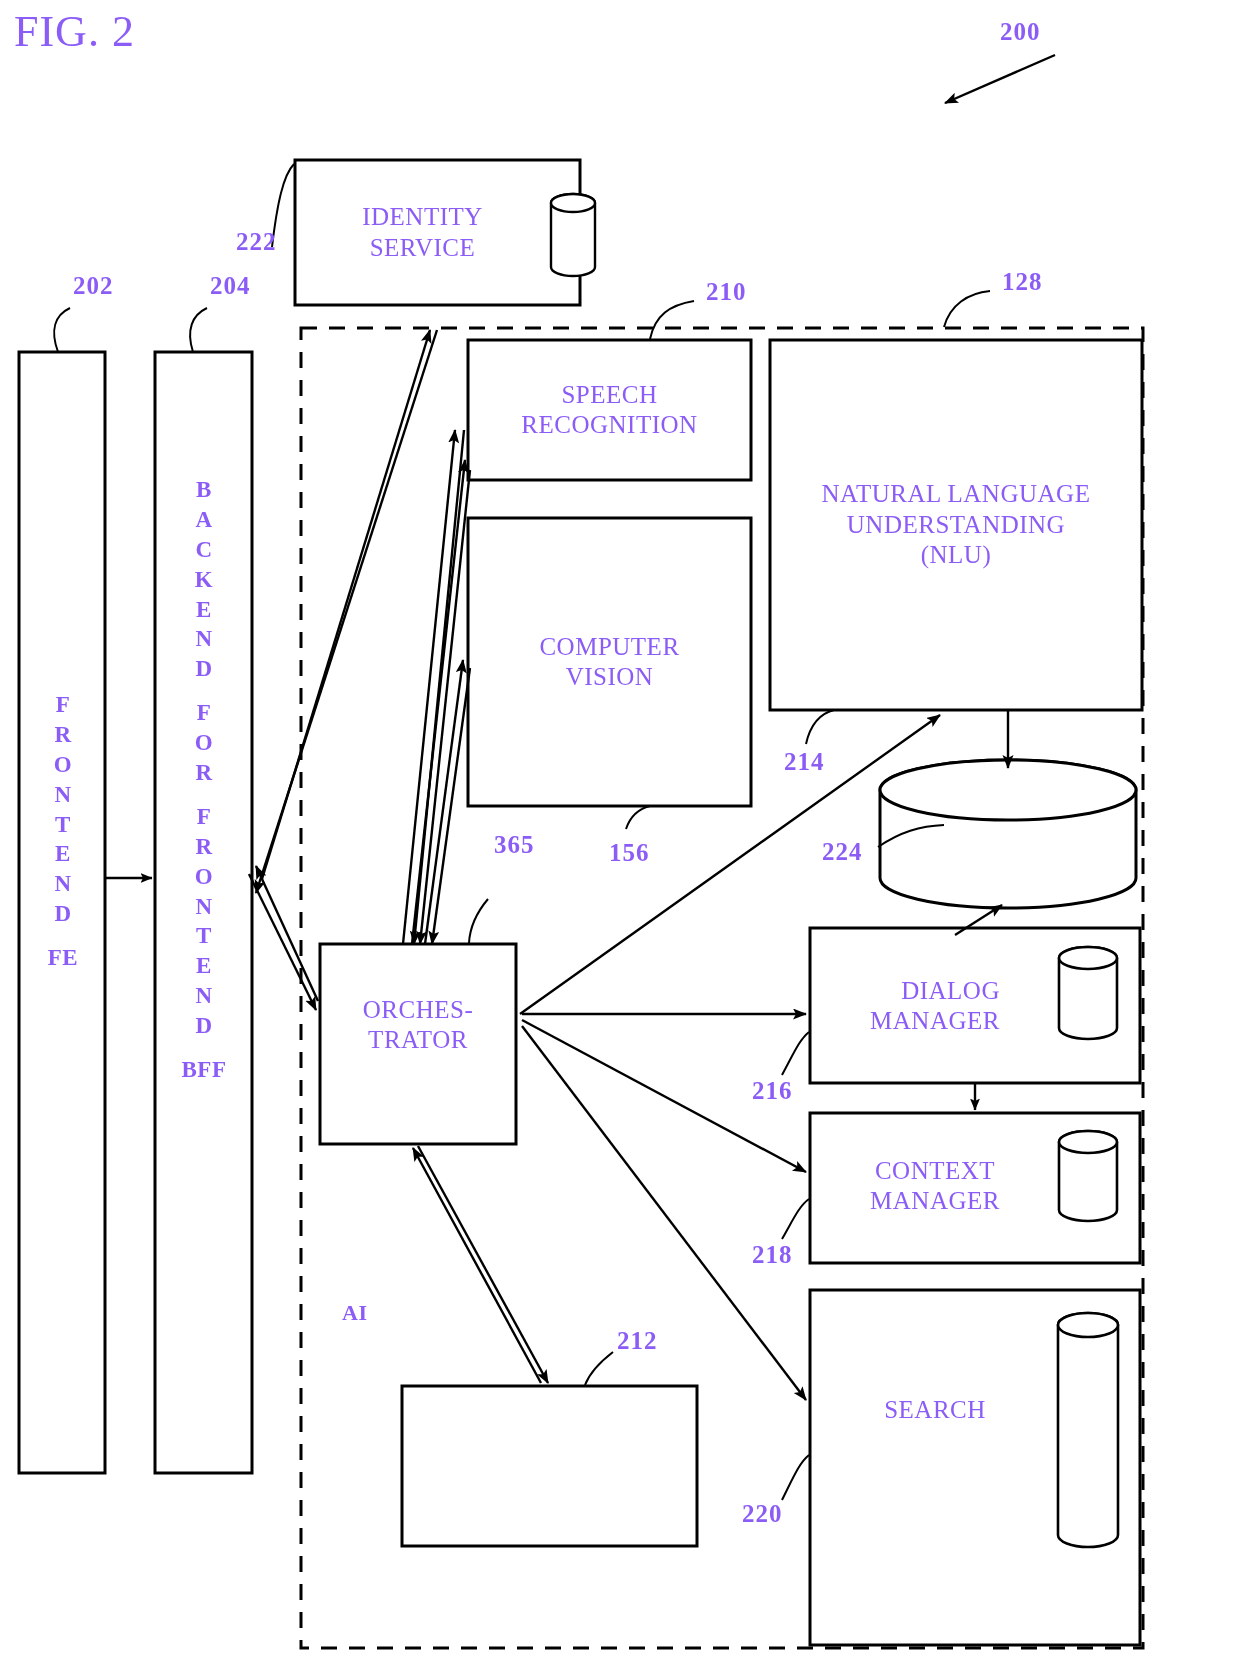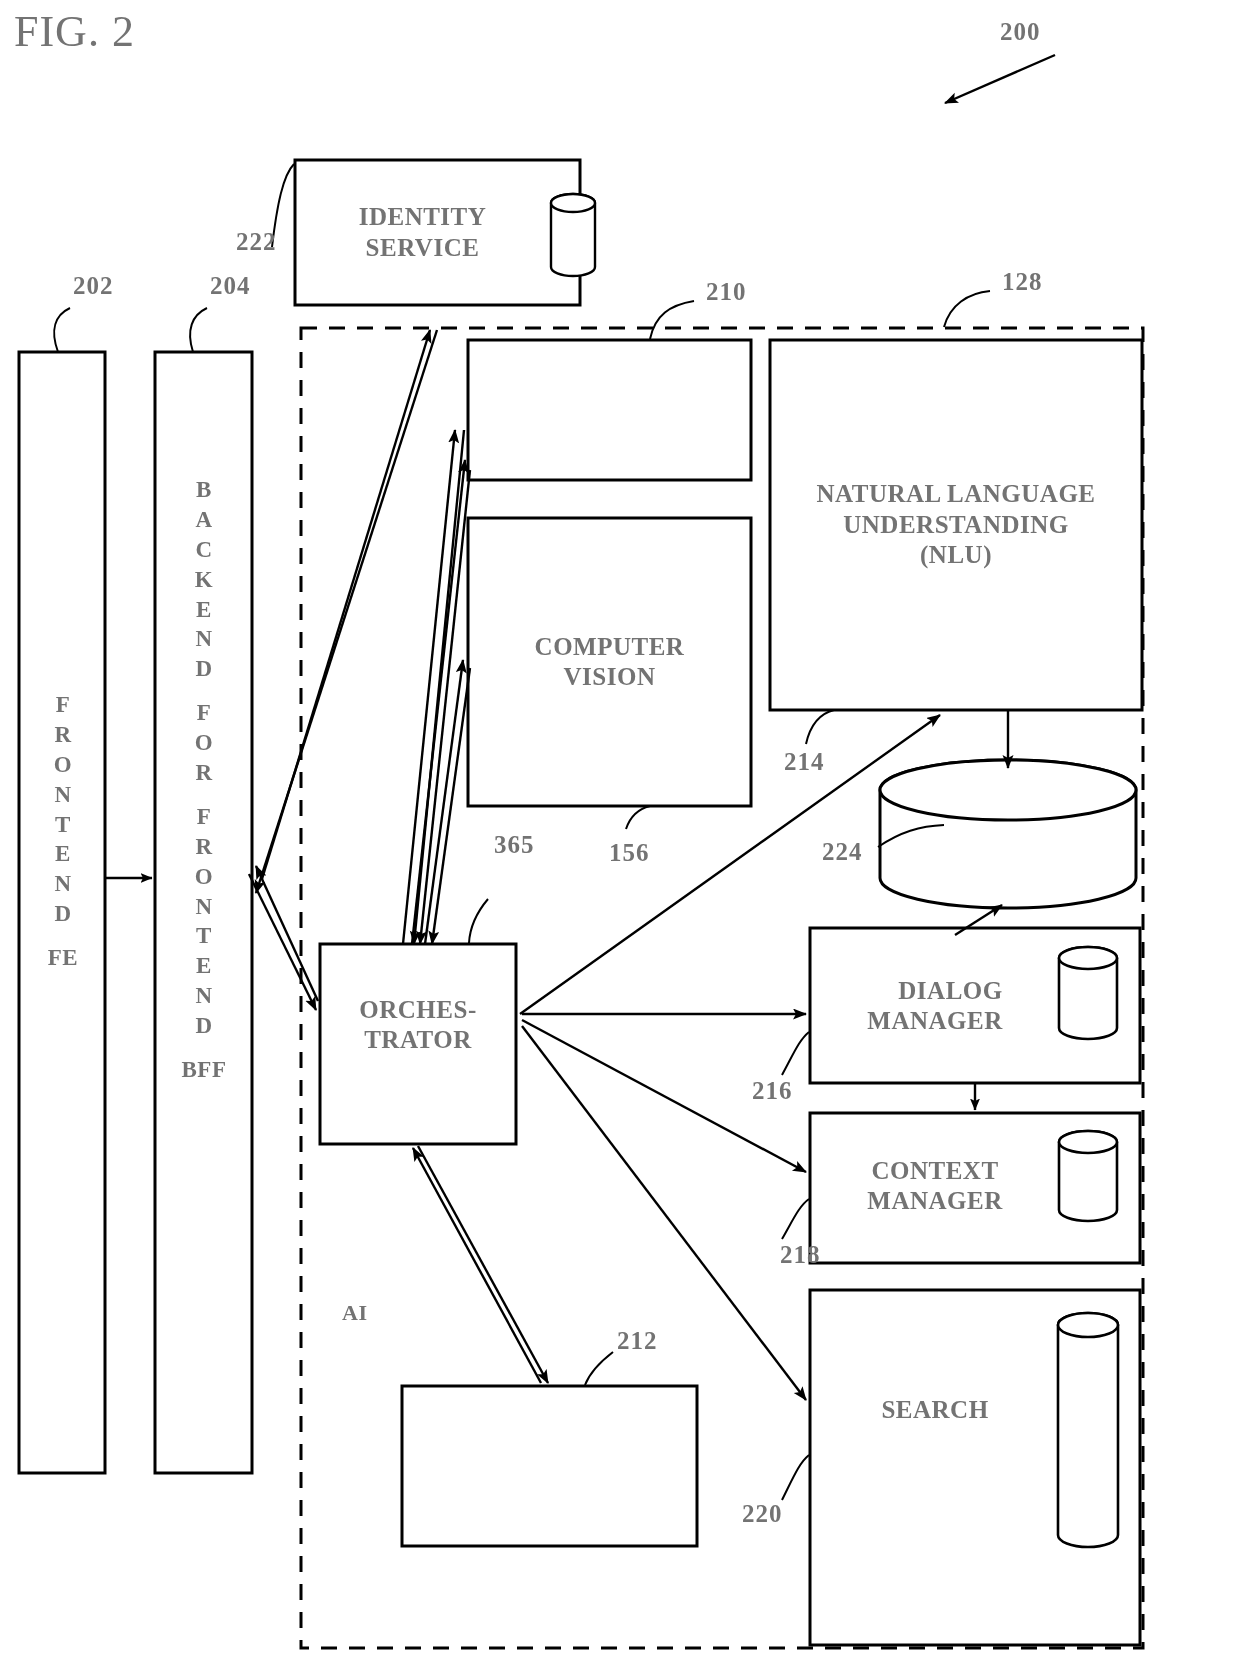--- a/index.html
+++ b/index.html
@@ -8,21 +8,21 @@
     padding: 0;
     background: #ffffff;
   }
   #page {
     position: relative;
     width: 1240px;
     height: 1666px;
     background: #ffffff;
     overflow: hidden;
     font-family: "Liberation Serif", "DejaVu Serif", serif;
-    color: #737373;
+    color: #8b5cf6;
   }
   #fig-title {
     position: absolute;
     left: 14px;
     top: 6px;
     font-size: 44px;
     font-family: "Liberation Serif", "DejaVu Serif", serif;
     letter-spacing: 1px;
     white-space: nowrap;
   }
@@ -33,21 +33,21 @@
     width: 1240px;
     height: 1666px;
   }
   .box-label {
     position: absolute;
     display: flex;
     align-items: center;
     justify-content: center;
     text-align: center;
     font-family: "Liberation Serif", "DejaVu Serif", serif;
-    font-weight: bold;
+    font-weight: normal;
     letter-spacing: 0.5px;
     line-height: 1.22;
     pointer-events: none;
   }
   .refnum {
     position: absolute;
     font-family: "Liberation Serif", "DejaVu Serif", serif;
     font-weight: bold;
     font-size: 25px;
     letter-spacing: 1px;
@@ -251,20 +251,22 @@
     <span>O</span>
     <span>N</span>
     <span>T</span>
     <span>E</span>
     <span>N</span>
     <span>D</span>
     <span class="gap"></span>
     <span>BFF</span>
   </div>
 
+  <div class="box-label" style="left:468px; top:362px; width:283px; height:96px; font-size:25px; white-space:pre-line;">SPEECH
+RECOGNITION</div>
 
   <div class="box-label" style="left:468px; top:614px; width:283px; height:96px; font-size:25px; white-space:pre-line;">COMPUTER
 VISION</div>
 
   <div class="box-label" style="left:772px; top:460px; width:368px; height:130px; font-size:25px; white-space:pre-line;">NATURAL LANGUAGE
 UNDERSTANDING
 (NLU)</div>
 
   <div class="box-label" style="left:320px; top:985px; width:196px; height:80px; font-size:25px; white-space:pre-line;text-align:center;">ORCHES-
 TRATOR</div>
@@ -285,17 +287,17 @@
   <div class="refnum" style="left:73px;  top:272px;">202</div>
   <div class="refnum" style="left:210px; top:272px;">204</div>
   <div class="refnum" style="left:228px; top:228px;margin-left:8px;">222</div>
   <div class="refnum" style="left:706px; top:278px;">210</div>
   <div class="refnum" style="left:1002px; top:268px;">128</div>
   <div class="refnum" style="left:609px; top:839px;">156</div>
   <div class="refnum" style="left:494px; top:831px;">365</div>
   <div class="refnum" style="left:784px; top:748px;">214</div>
   <div class="refnum" style="left:822px; top:838px;">224</div>
   <div class="refnum" style="left:752px; top:1077px;">216</div>
-  <div class="refnum" style="left:752px; top:1241px;margin-left:28px;">218</div>
+  <div class="refnum" style="left:752px; top:1241px;">218</div>
   <div class="refnum" style="left:742px; top:1500px;">220</div>
   <div class="refnum" style="left:617px; top:1327px;">212</div>
 
 </div>
 
 </body></html>

